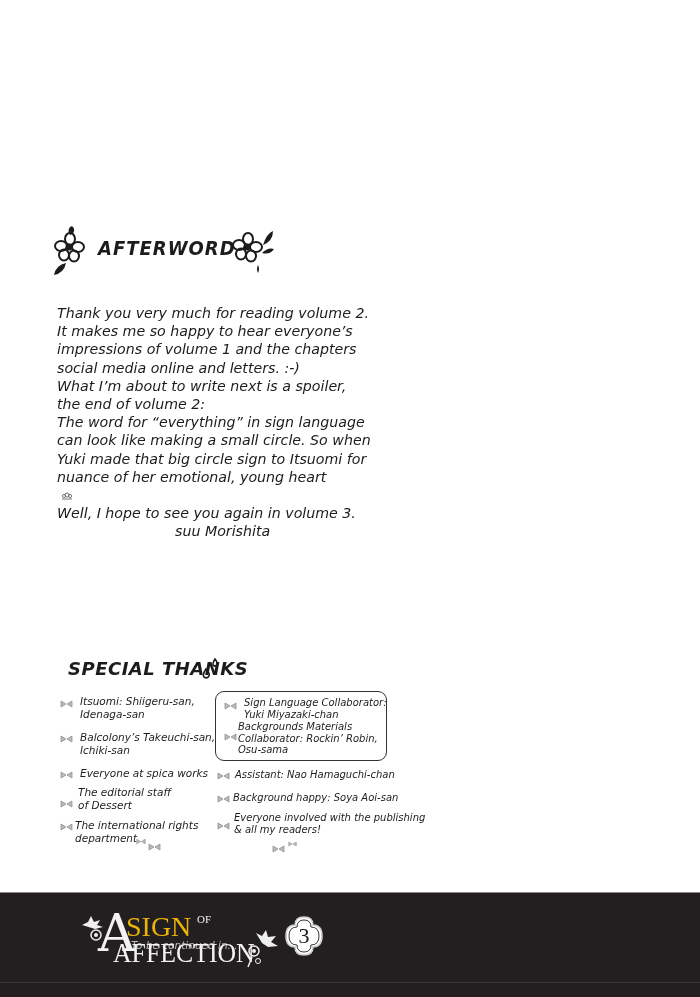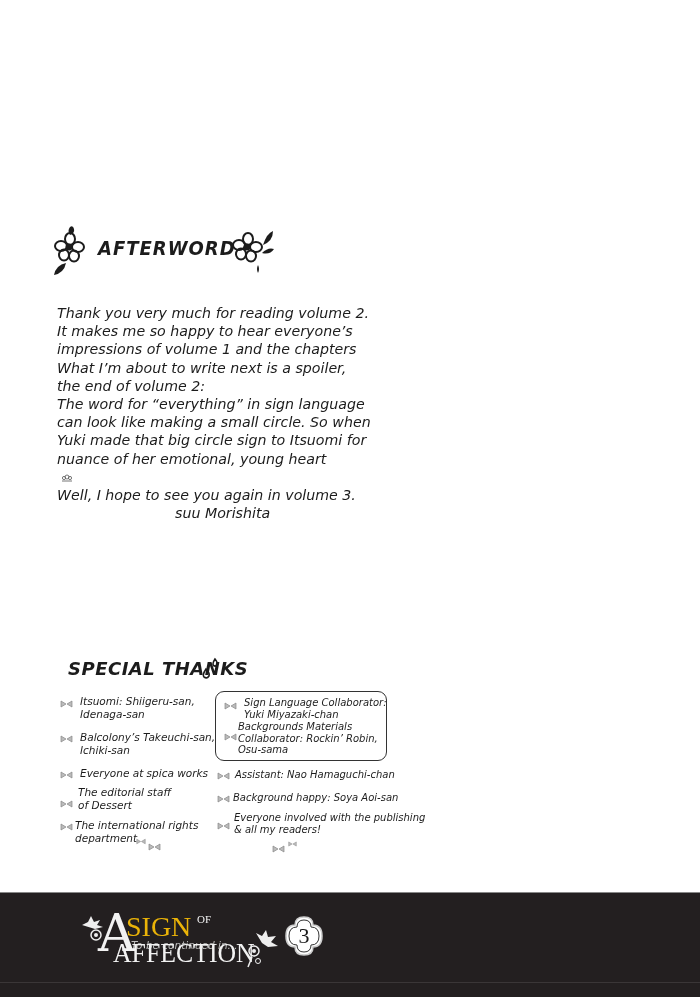--- a/index.html
+++ b/index.html
@@ -113,20 +113,21 @@
     <path d="M33 20 q4 -12 10 -14 q0 10 -10 14z" fill="#1c1c1c"></path>
     <path d="M32 28 q6 -6 12 -4 q-4 6 -12 4z" fill="#1c1c1c"></path>
     <path d="M28 40 q2 4 0 8 q-2 -4 0 -8z" fill="#1c1c1c"></path>
   </svg>
 </div>
 
 <div class="body-text hand">
   <span class="line">Thank you very much for reading volume 2.</span>
   <span class="line">It makes me so happy to hear everyone’s</span>
   <span class="line">impressions of volume 1 and the chapters</span>
+  <span class="line">social media online and letters. :-)</span>
   <span class="line">What I’m about to write next is a spoiler,</span>
   <span class="line">the end of volume 2:</span>
   <span class="line">The word for “everything” in sign language</span>
   <span class="line">can look like making a small circle. So when</span>
   <span class="line">Yuki made that big circle sign to Itsuomi for</span>
   <span class="line">nuance of her emotional, young heart</span>
   <span class="line"><svg class="small-flower" viewBox="0 0 12 10">
         <g fill="none" stroke="#666" stroke-width="0.9">
           <circle cx="6" cy="4" r="2"></circle>
           <circle cx="3" cy="5" r="1.6"></circle>

